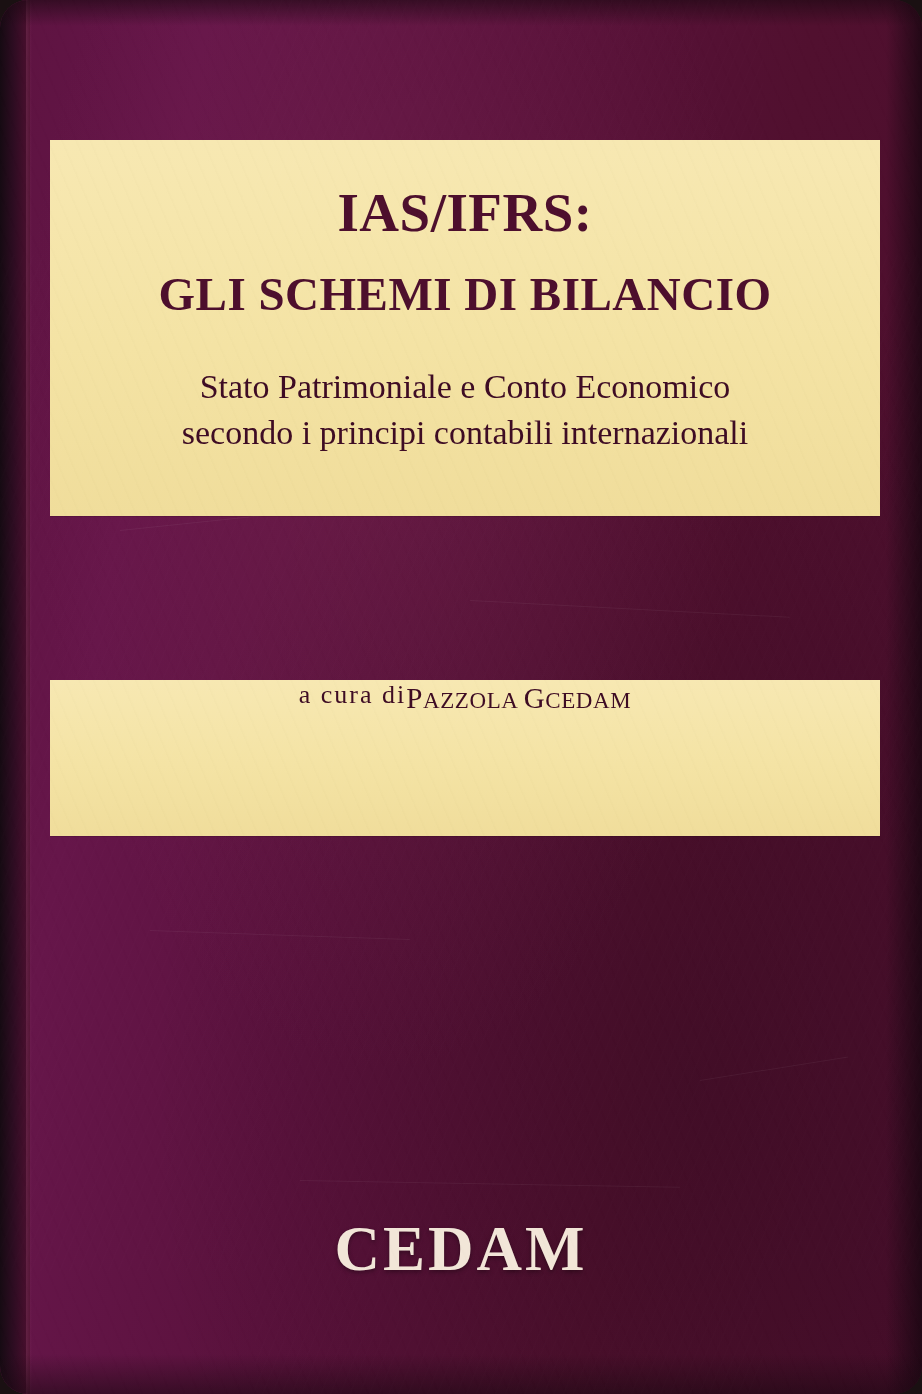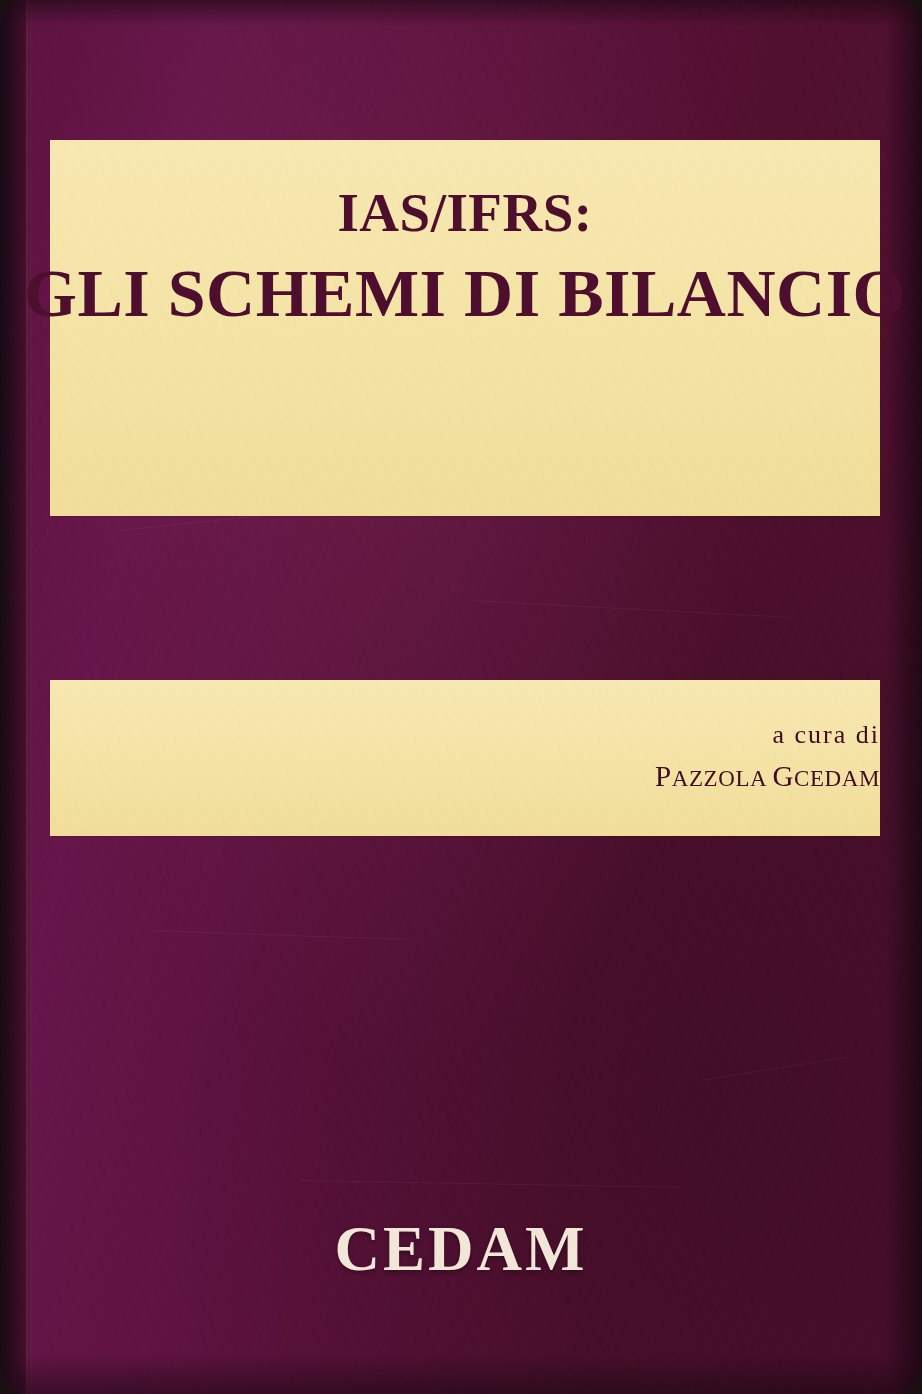--- a/index.html
+++ b/index.html
@@ -90,45 +90,44 @@
   #title-line1 {
     color: #4d0f2d;
     font-size: 55px;
     font-weight: bold;
     letter-spacing: 0.5px;
     line-height: 1.05;
     text-align: center;
   }
   #title-line2 {
     color: #4d0f2d;
-    font-size: 68px;
+    font-size: 47px;
     font-weight: bold;
     letter-spacing: 0.5px;
     line-height: 1.1;
     text-align: center;
-    margin-top: 14px;
+    margin-top: 27px;
     white-space: nowrap;
   }
   #subtitle {
     margin-top: 44px;
     color: #3e0c24;
     font-size: 34px;
     line-height: 1.35;
     text-align: center;
   }
   #subtitle div { white-space: nowrap; }
 
   #authors-panel {
     left: 50px;
     top: 680px;
     width: 830px;
     height: 156px;
     display: flex;
-    flex-direction: column;
-    align-items: flex-end;
+    align-items: flex-start;
     justify-content: center;
     box-sizing: border-box;
   }
   #edited-by {
     color: #3e0c24;
     font-size: 26px;
     letter-spacing: 2px;
     margin-bottom: 8px;
   }
   .author-line {
@@ -169,20 +168,24 @@
   <div class="scratch" style="left:120px; top:530px; width:210px; transform:rotate(-6deg);"></div>
   <div class="scratch" style="left:470px; top:600px; width:320px; transform:rotate(3deg);"></div>
   <div class="scratch" style="left:640px; top:210px; width:120px; transform:rotate(-18deg);"></div>
   <div class="scratch" style="left:150px; top:930px; width:260px; transform:rotate(2deg);"></div>
   <div class="scratch" style="left:700px; top:1080px; width:150px; transform:rotate(-9deg);"></div>
   <div class="scratch" style="left:300px; top:1180px; width:380px; transform:rotate(1deg);"></div>
 
   <div class="panel" id="title-panel">
     <div id="title-line1">IAS/IFRS:</div>
     <div id="title-line2">GLI SCHEMI DI BILANCIO</div>
+    <div id="subtitle">
+      <div>Stato Patrimoniale e Conto Economico</div>
+      <div>secondo i principi contabili internazionali</div>
+    </div>
   </div>
 
   <div class="panel" id="authors-panel">
     <div id="edited-by">a cura di</div>
     <div class="author-line"><span class="sc-first">P</span><span class="sc-rest">AZZOLA </span><span class="sc-first">G</span><span class="sc-rest">CEDAM</span></div>
   </div>
 
   <div id="publisher">CEDAM</div>
 
   <div id="grain"></div>

